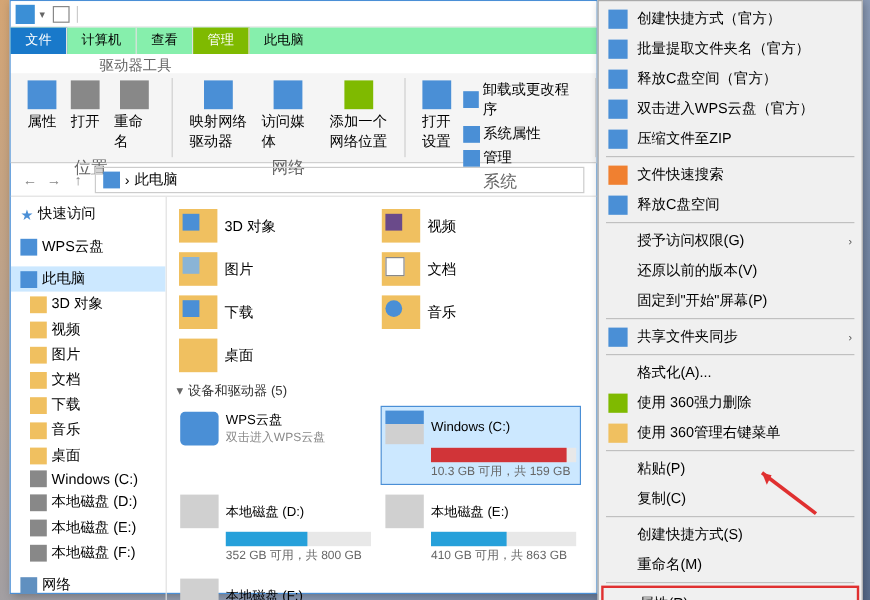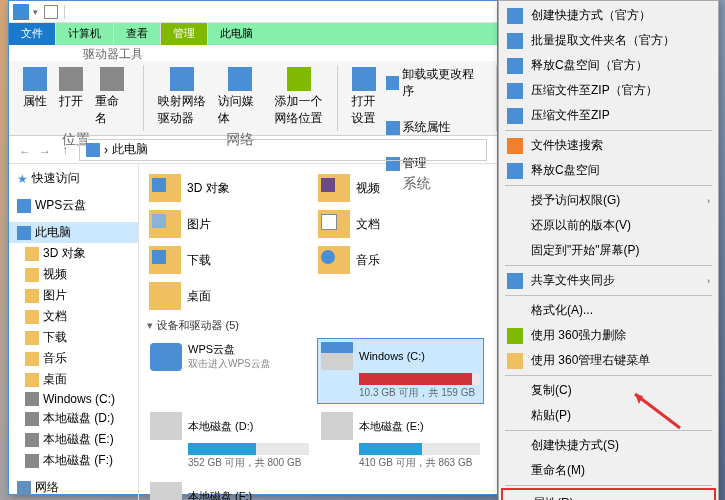--- a/index.html
+++ b/index.html
@@ -123,21 +123,21 @@
       </div>
       <div class="ribbon-label">网络</div>
     </div>
     <div class="ribbon-group">
       <div class="ribbon-row">
         <div class="ribbon-btn">
             <div class="ico"></div>
             <span style="white-space:pre">打开
 设置</span>
           </div>
-        <div style="display:flex;flex-direction:column;gap:17px">
+        <div style="display:flex;flex-direction:column;gap:1px">
           <div class="ribbon-btn-sm">
               <div class="ico"></div>
               <span>卸载或更改程序</span>
             </div>
           <div class="ribbon-btn-sm">
               <div class="ico"></div>
               <span>系统属性</span>
             </div>
           <div class="ribbon-btn-sm">
               <div class="ico"></div>
@@ -325,21 +325,21 @@
   <div class="cm-item">
       <span class="cico b"></span>
       <span>批量提取文件夹名（官方）</span>
     </div>
   <div class="cm-item">
       <span class="cico b"></span>
       <span>释放C盘空间（官方）</span>
     </div>
   <div class="cm-item">
       <span class="cico b"></span>
-      <span>压缩文件至ZIP（官方）</span>
+      <span>双击进入WPS云盘（官方）</span>
     </div>
   <div class="cm-item">
       <span class="cico b"></span>
       <span>压缩文件至ZIP</span>
     </div>
   <div class="cm-sep"></div>
   <div class="cm-item">
       <span class="cico o"></span>
       <span>文件快速搜索</span>
     </div>
@@ -376,25 +376,25 @@
       <span class="cico g"></span>
       <span>使用 360强力删除</span>
     </div>
   <div class="cm-item">
       <span class="cico y"></span>
       <span>使用 360管理右键菜单</span>
     </div>
   <div class="cm-sep"></div>
   <div class="cm-item">
       <span class="cico"></span>
+      <span>粘贴(P)</span>
+    </div>
+  <div class="cm-item">
+      <span class="cico"></span>
       <span>复制(C)</span>
-    </div>
-  <div class="cm-item">
-      <span class="cico"></span>
-      <span>粘贴(P)</span>
     </div>
   <div class="cm-sep"></div>
   <div class="cm-item">
       <span class="cico"></span>
       <span>创建快捷方式(S)</span>
     </div>
   <div class="cm-item">
       <span class="cico"></span>
       <span>重命名(M)</span>
     </div>

